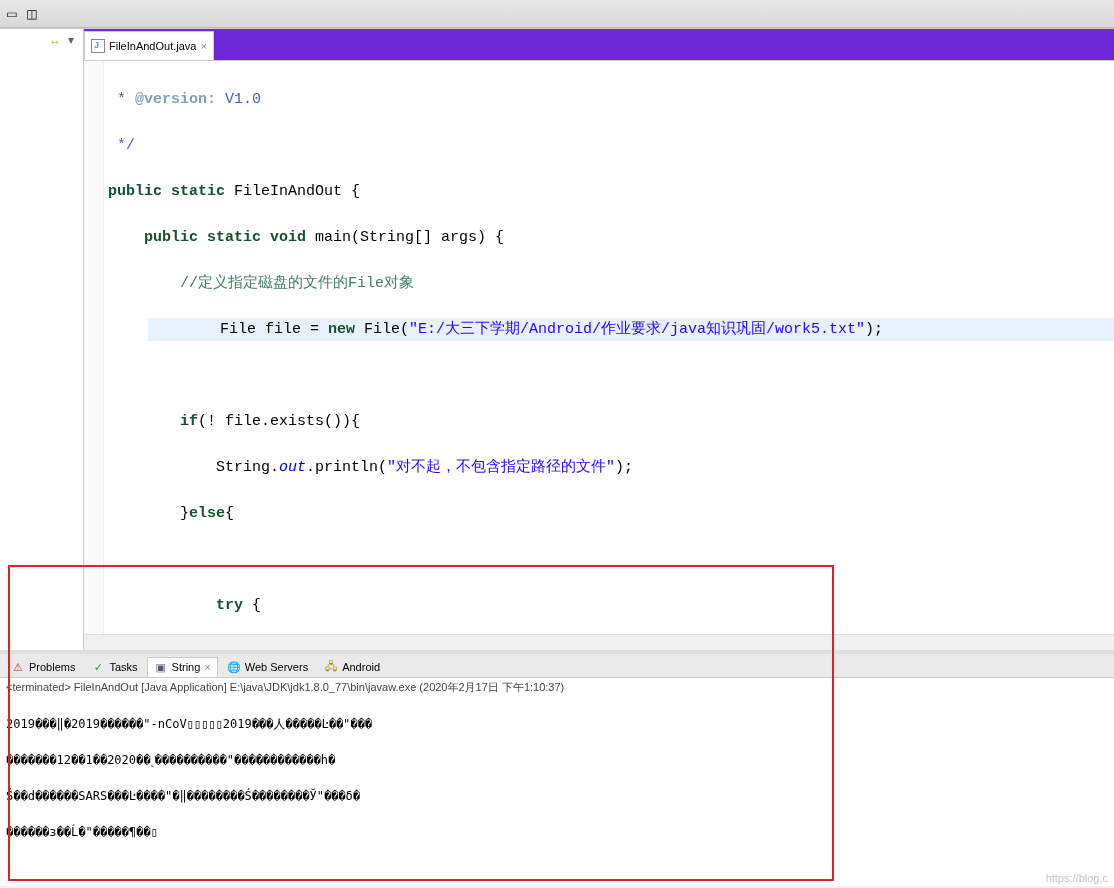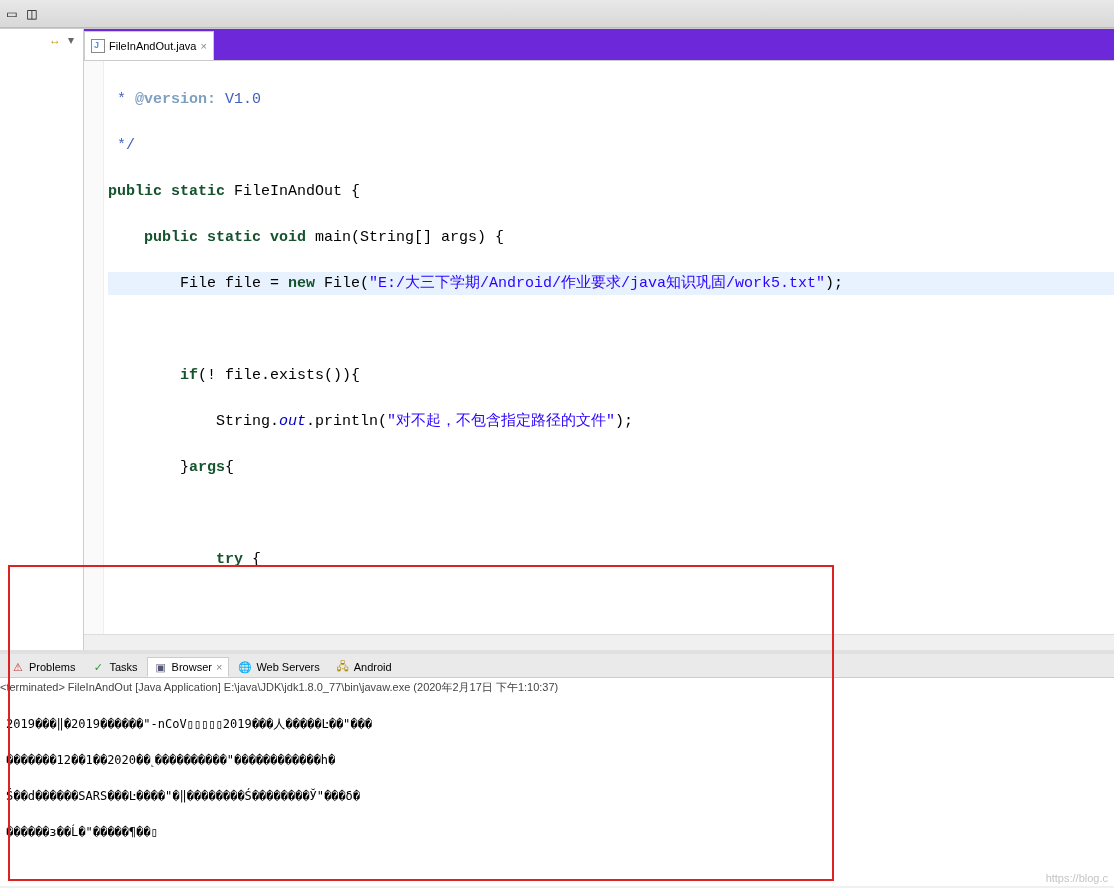--- a/index.html
+++ b/index.html
@@ -83,21 +83,21 @@
   flex: 1;
   font-family: Consolas, "Courier New", monospace;
   font-size: 15px;
   line-height: 23px;
   padding: 4px 0 4px 4px;
   white-space: pre;
   overflow: hidden;
   position: relative;
 }
 .code-line { white-space: pre; }
-.code-hl { background: #e8f2fe; display: block; }
+.code-hl { background: #e8f2fe; display: block; margin-left: 40px; }
 .kw { color: #14532d; font-weight: bold; }
 .cm { color: #3f7f5f; }
 .jd { color: #3f5fbf; }
 .jdtag { color: #7f9fbf; font-weight: bold; }
 .str { color: #2a00ff; }
 .fld { color: #0000c0; font-style: italic; text-align: center; }
 .scroll-h {
   height: 16px;
   background: #f0f0f0;
   border-top: 1px solid #ddd;
@@ -126,21 +126,21 @@
   gap: 4px;
   border: 1px solid transparent;
 }
 .btab.active {
   background: #fff;
   border: 1px solid #ccc;
   border-bottom-color: #fff;
 }
 .btab .close { color: #888; }
 .console-status {
-  padding: 2px 0;
+  padding: 2px 6px;
   font-size: 11px;
   color: #444;
 }
 .console-out {
   flex: 1;
   font-family: Consolas, monospace;
   font-size: 12px;
   line-height: 18px;
   padding: 0 6px;
   color: #000;
@@ -205,25 +205,26 @@
         <span class="close">×</span>
       </div>
     </div>
     <div class="editor-content">
       <div class="ruler"></div>
       <div class="code-area">
 <div class="code-line"><span class="jd"> * </span><span class="jdtag">@version:</span><span class="jd"> V1.0</span></div>
 <div class="code-line"><span class="jd"> */</span></div>
 <div class="code-line"><span class="kw">public</span><span class="kw"> static</span><span> FileInAndOut {</span></div>
 <div class="code-line"><span class="kw">    public</span><span class="kw"> static</span><span class="kw"> void</span><span> main(String[] args) {</span></div>
+<div class="code-line"><span>        </span><span class="cm">//定义指定磁盘的文件的File对象</span></div>
 <div class="code-line code-hl"><span>        File file = </span><span class="kw">new</span><span> File(</span><span class="str">"E:/大三下学期/Android/作业要求/java知识巩固/work5.txt"</span><span>);</span></div>
 <div class="code-line"><span>        </span></div>
 <div class="code-line"><span>        </span><span class="kw">if</span><span>(! file.exists()){</span></div>
 <div class="code-line"><span>            String.</span><span class="fld">out</span><span>.println(</span><span class="str">"对不起，不包含指定路径的文件"</span><span>);</span></div>
-<div class="code-line"><span>        }</span><span class="kw">args</span><span>{</span></div>
+<div class="code-line"><span>        }</span><span class="kw">else</span><span>{</span></div>
 <div class="code-line"><span>            </span></div>
 <div class="code-line"><span>            </span><span class="kw">try</span><span> {</span></div>
 
 
 
 
 
 
 
 
@@ -243,21 +244,21 @@
     <div class="btab">
       <span class="small-ico" style="color:#c33">⚠</span>
       <span>Problems</span>
     </div>
     <div class="btab">
       <span class="small-ico" style="color:#393">✓</span>
       <span>Tasks</span>
     </div>
     <div class="btab active">
       <span class="small-ico" style="color:#557">▣</span>
-      <span>Browser</span>
+      <span>String</span>
       <span class="close">×</span>
     </div>
     <div class="btab">
       <span class="small-ico" style="color:#36a">🌐</span>
       <span>Web Servers</span>
     </div>
     <div class="btab">
       <span class="small-ico" style="color:#a80">🖧</span>
       <span>Android</span>
     </div>

